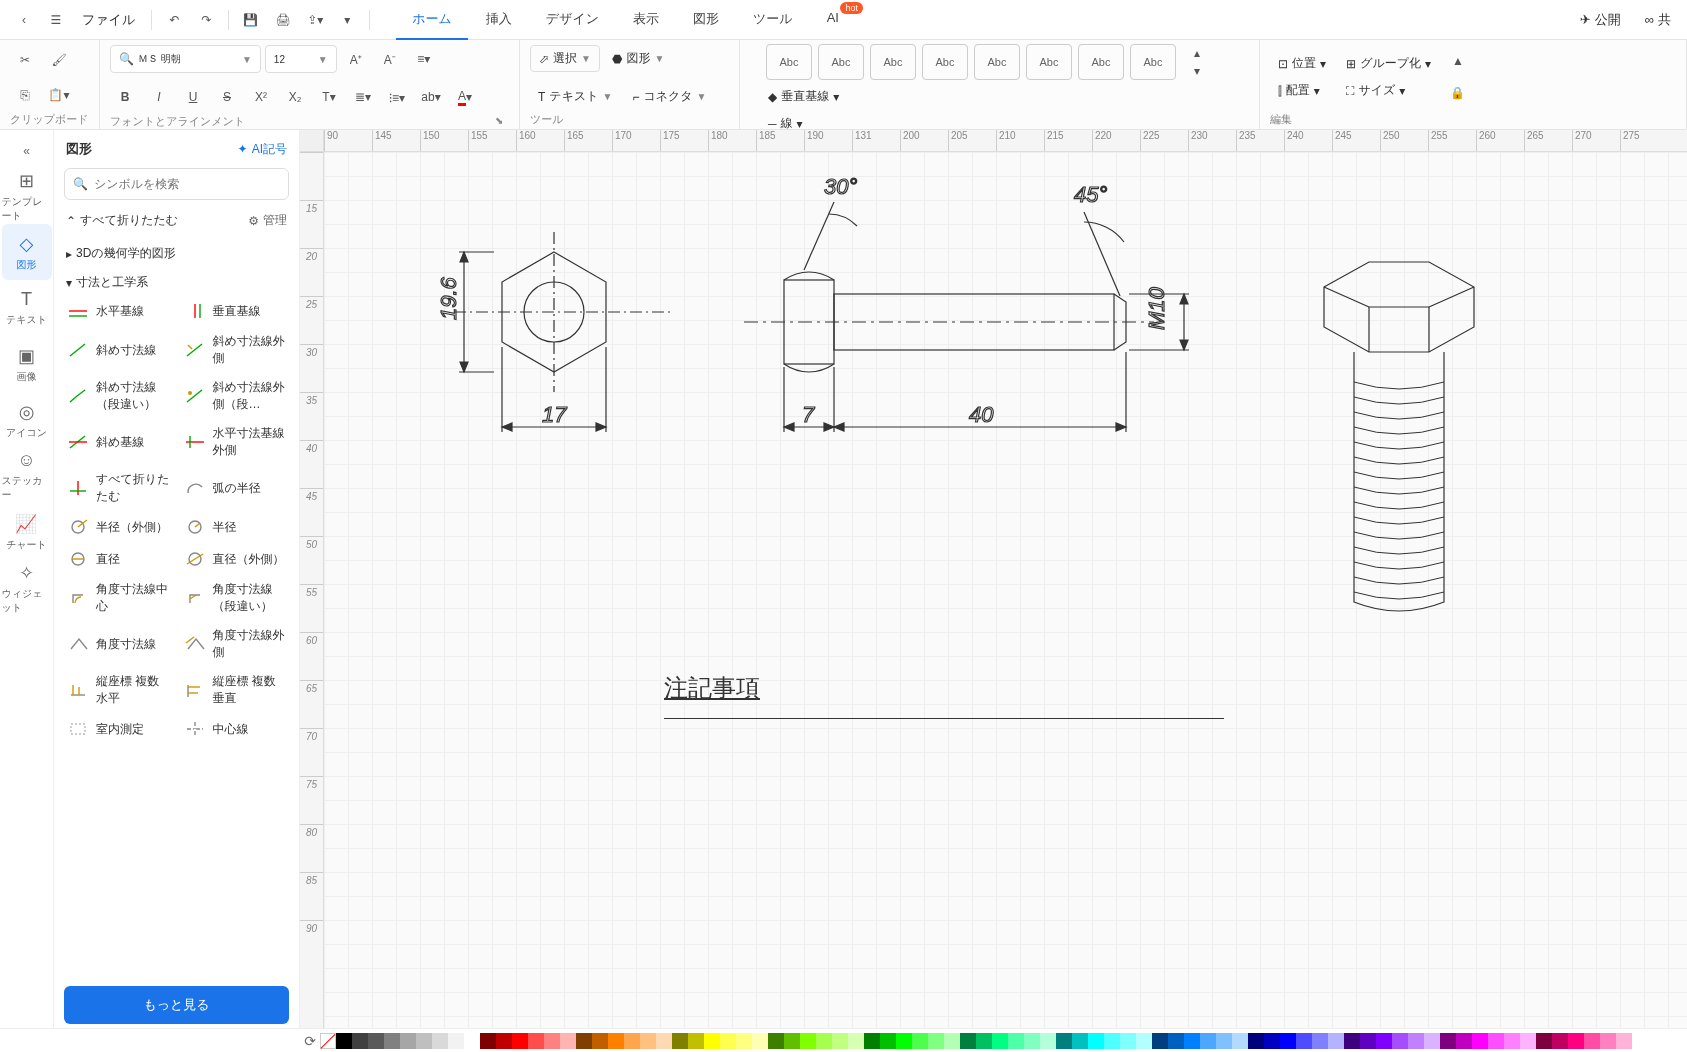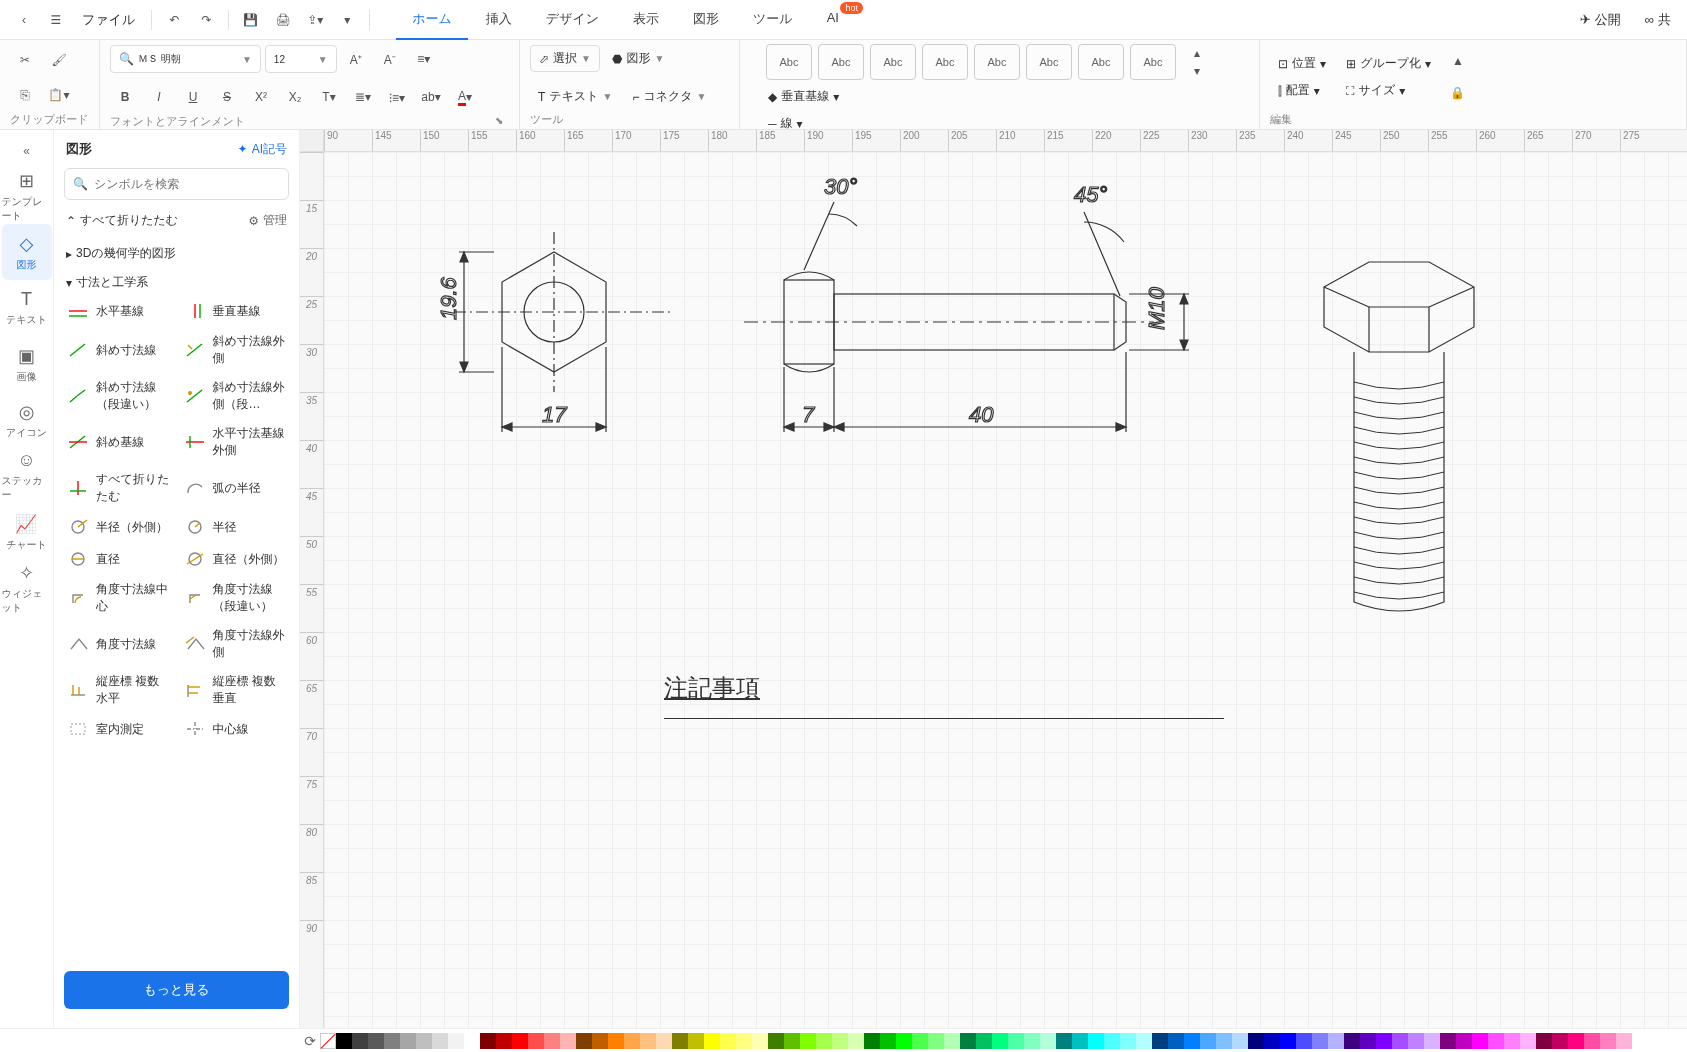--- a/index.html
+++ b/index.html
@@ -54,21 +54,21 @@
 .search-box input { border: none; outline: none; flex: 1; font-size: 12px; }
 .sp-toolbar { display: flex; align-items: center; justify-content: space-between; padding: 4px 12px 10px; }
 .fold-all { font-size: 12px; cursor: pointer; display: flex; align-items: center; gap: 4px; }
 .manage { font-size: 12px; cursor: pointer; display: flex; align-items: center; gap: 4px; color: #666; }
 .categories { flex: 1; overflow-y: auto; padding: 0 10px 10px; position: relative; }
 .cat-header { padding: 6px 2px; font-size: 12px; cursor: pointer; display: flex; align-items: center; gap: 4px; }
 .shape-grid { display: grid; grid-template-columns: 1fr 1fr; gap: 4px 8px; }
 .shape-item { display: flex; align-items: center; gap: 6px; padding: 4px 2px; cursor: pointer; font-size: 12px; border-radius: 4px; }
 .shape-thumb { width: 24px; height: 20px; flex-shrink: 0; display: flex; align-items: center; justify-content: center; }
 .shape-thumb svg { width: 22px; height: 18px; }
-.more-btn { margin: 19px 10px; background: #1a73e8; color: #fff; text-align: center; padding: 10px; border-radius: 6px; cursor: pointer; font-size: 13px; }
+.more-btn { margin: 4px 10px; background: #1a73e8; color: #fff; text-align: center; padding: 10px; border-radius: 6px; cursor: pointer; font-size: 13px; }
 
 
 .canvas-area { flex: 1; position: relative; background: #fafafa; overflow: hidden; }
 .ruler-h { position: absolute; top: 0; left: 24px; right: 0; height: 22px; background: #f5f5f5; border-bottom: 1px solid #ddd; display: flex; font-size: 10px; color: #888; }
 .ruler-h .tick { width: 48px; border-left: 1px solid #ccc; padding-left: 2px; }
 .ruler-v { position: absolute; top: 22px; left: 0; width: 24px; bottom: 0; background: #f5f5f5; border-right: 1px solid #ddd; display: flex; flex-direction: column; font-size: 10px; color: #888; }
 .ruler-v .tick { height: 48px; border-top: 1px solid #ccc; padding-top: 2px; text-align: center; font-style: italic; }
 .ruler-corner { position: absolute; top:0;left:0;width:24px;height:22px;background:#f0f0f0;border-right:1px solid #ddd;border-bottom:1px solid #ddd; }
 .canvas-inner { position: absolute; top: 22px; left: 24px; right: 0; bottom: 0;
   background-image: linear-gradient(#eee 1px, transparent 1px), linear-gradient(90deg, #eee 1px, transparent 1px);
@@ -515,21 +515,21 @@
         <div class="tick">145</div>
         <div class="tick">150</div>
         <div class="tick">155</div>
         <div class="tick">160</div>
         <div class="tick">165</div>
         <div class="tick">170</div>
         <div class="tick">175</div>
         <div class="tick">180</div>
         <div class="tick">185</div>
         <div class="tick">190</div>
-        <div class="tick">195</div>
+        <div class="tick">131</div>
         <div class="tick">200</div>
         <div class="tick">205</div>
         <div class="tick">210</div>
         <div class="tick">215</div>
         <div class="tick">220</div>
         <div class="tick">225</div>
         <div class="tick">230</div>
         <div class="tick">235</div>
         <div class="tick">240</div>
         <div class="tick">245</div>

